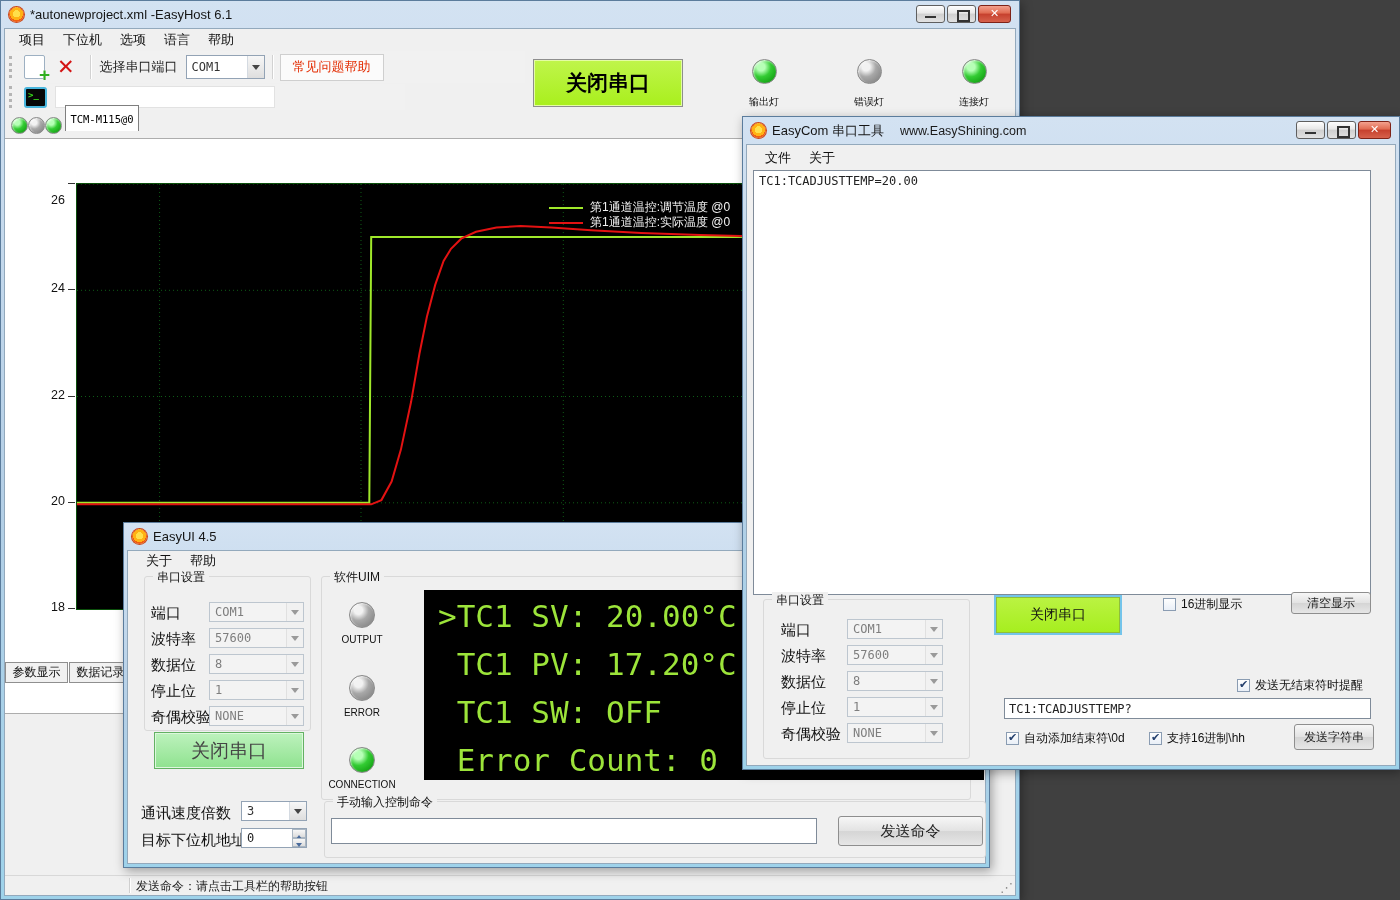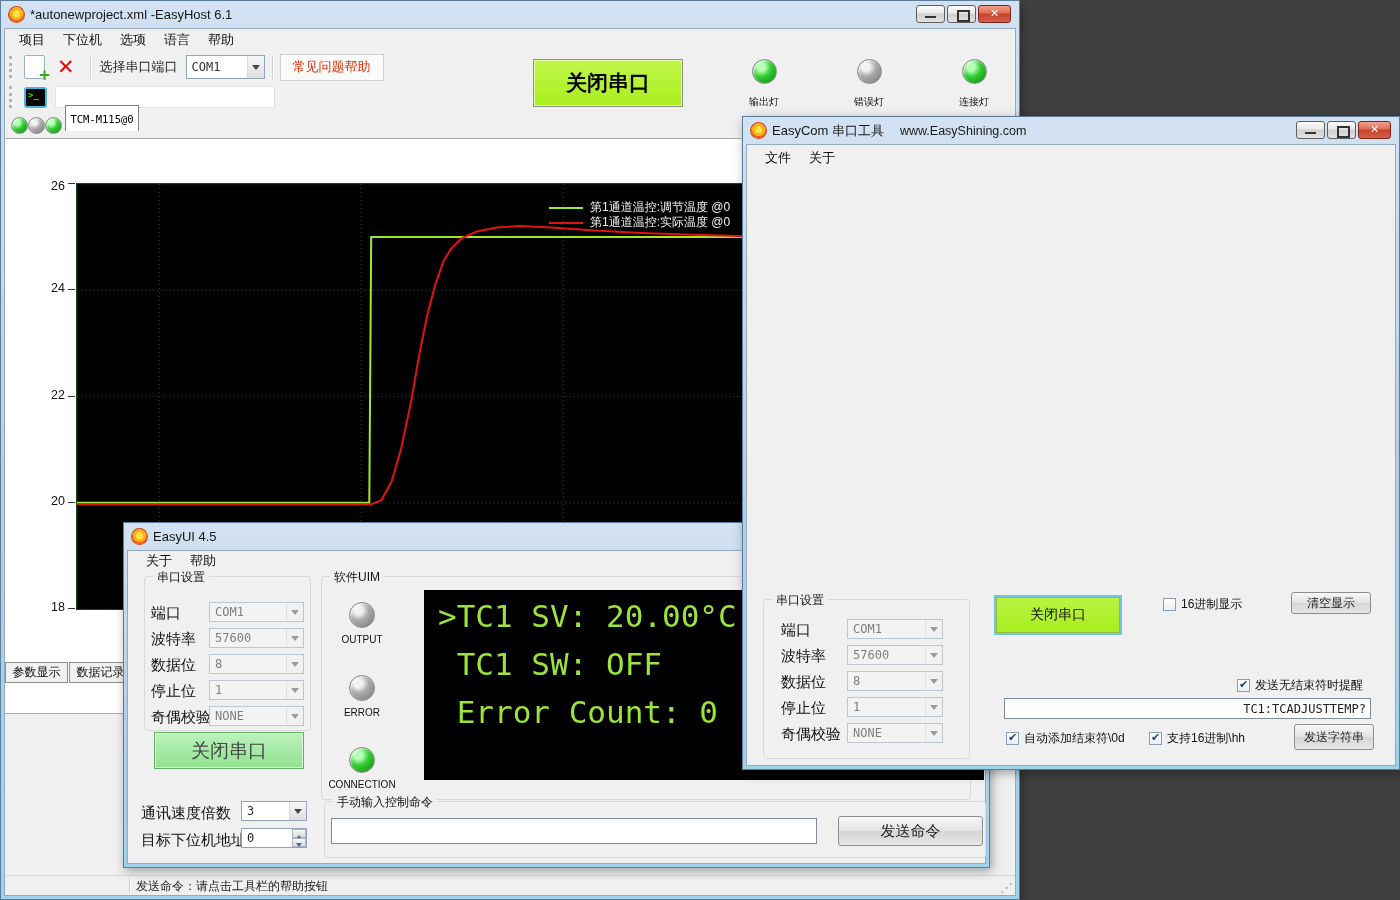--- a/index.html
+++ b/index.html
@@ -164,21 +164,21 @@
       <span class="ind-label">连接灯</span>
     </div>
 
     <span class="led tab-led led-on" style="left:10px;top:116px;"></span>
     <span class="led tab-led led-off" style="left:27px;top:116px;"></span>
     <span class="led tab-led led-on" style="left:44px;top:116px;"></span>
     <div class="device-tab" style="left:64px;top:104px;width:74px;height:26px;">TCM-M115@0</div>
 
     <div class="chart-panel" style="left:4px;top:137px;width:1012px;height:576px;"></div>
     <div>
-        <div class="ytick" style="top: 178px;">26</div>
+        <div class="ytick" style="top: 192px;">26</div>
         <div class="ydash" style="top: 182px;"></div>
         <div class="ytick" style="top: 280.25px;">24</div>
         <div class="ydash" style="top: 288.25px;"></div>
         <div class="ytick" style="top: 386.5px;">22</div>
         <div class="ydash" style="top: 394.5px;"></div>
         <div class="ytick" style="top: 492.75px;">20</div>
         <div class="ydash" style="top: 500.75px;"></div>
         <div class="ytick" style="top: 599px;">18</div>
         <div class="ydash" style="top: 607px;"></div>
       </div>
@@ -279,20 +279,21 @@
     </div>
     <span class="led led-off" style="position:absolute;left:225px;top:79px;width:26px;height:26px;"></span>
     <span class="led-block-label" style="left:193px;top:111px;">OUTPUT</span>
     <span class="led led-off" style="position:absolute;left:225px;top:152px;width:26px;height:26px;"></span>
     <span class="led-block-label" style="left:193px;top:184px;">ERROR</span>
     <span class="led led-on" style="position:absolute;left:225px;top:224px;width:26px;height:26px;"></span>
     <span class="led-block-label" style="left:193px;top:256px;">CONNECTION</span>
 
     <div class="vim-display" style="left:300px;top:67px;width:560px;height:190px;">
       <div class="vim-line">&gt;TC1 SV: 20.00°C</div>
+      <div class="vim-line"> TC1 PV: 17.20°C</div>
       <div class="vim-line"> TC1 SW: OFF</div>
       <div class="vim-line"> Error Count: 0</div>
     </div>
 
     <div class="groupbox" style="left:200px;top:278px;width:662px;height:57px;">
       <span class="group-legend">手动输入控制命令</span>
     </div>
     <input class="text-input" style="left: 207px; top: 295px; width: 486px; height: 26px;" value="">
     <button class="std-btn" style="left:714px;top:293px;width:145px;height:30px;font-size:15px;">发送命令</button>
   </div>
@@ -307,20 +308,21 @@
       <span class="cap-btn min"></span>
       <span class="cap-btn max"></span>
       <span class="cap-btn close"></span>
     </div>
     <div class="client"></div>
     <div class="menubar" style="left:13px;top:30px;">
       <span class="menu-item">文件</span>
       <span class="menu-item">关于</span>
     </div>
 
+    <div class="log-area" style="left:10px;top:53px;width:618px;height:425px;">TC1:TCADJUSTTEMP=20.00</div>
 
     <div class="groupbox" style="left:20px;top:482px;width:207px;height:160px;">
       <span class="group-legend">串口设置</span>
     </div>
     <span class="f-label" style="left:38px;top:504px;">端口</span>
     <div class="combo disabled" style="left:104px;top:502px;width:96px;">
       <span>COM1</span>
         <span class="arrow"></span>
     </div>
     <span class="f-label" style="left:38px;top:530px;">波特率</span>
@@ -350,21 +352,21 @@
       <span class="cb-box"></span>
       <span>16进制显示</span>
     </div>
     <button class="std-btn" style="left:548px;top:475px;width:80px;height:22px;font-size:12px;">清空显示</button>
 
     <div class="checkbox" style="left:494px;top:560px;">
       <span class="cb-box checked"></span>
       <span>发送无结束符时提醒</span>
     </div>
 
-    <input class="text-input" style="left: 261px; top: 581px; width: 367px; height: 21px; text-align: right;" value="TC1:TCADJUSTTEMP?">
+    <input class="text-input" style="left: 261px; top: 581px; width: 367px; height: 21px;" value="TC1:TCADJUSTTEMP?">
 
     <div class="checkbox" style="left:263px;top:613px;">
       <span class="cb-box checked"></span>
       <span>自动添加结束符\0d</span>
     </div>
     <div class="checkbox" style="left:406px;top:613px;">
       <span class="cb-box checked"></span>
       <span>支持16进制\hh</span>
     </div>
     <button class="std-btn" style="left:551px;top:607px;width:80px;height:26px;font-size:12px;">发送字符串</button>

